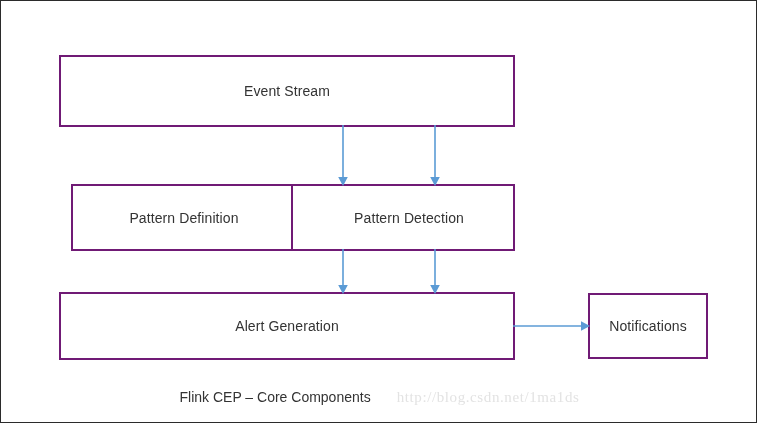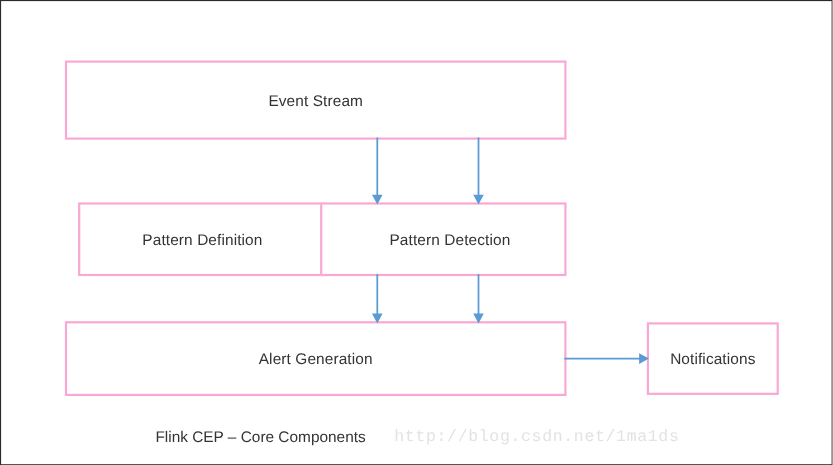--- a/index.html
+++ b/index.html
@@ -16,21 +16,21 @@
     height: 423px;
     background: #ffffff;
     box-sizing: border-box;
     border: 1px solid #2b2b2b;
     overflow: hidden;
   }
   .node {
     position: absolute;
     box-sizing: border-box;
     background: #ffffff;
-    border: 2px solid #f9a8d4;
+    border: 2px solid #701a75;
     display: flex;
     align-items: center;
     justify-content: center;
   }
   .node-label {
     font-size: 14px;
     color: #333333;
     letter-spacing: 0.1px;
     white-space: nowrap;
     text-align: center;
@@ -72,21 +72,21 @@
     align-items: flex-start;
     justify-content: center;
     gap: 26px;
   }
   #diagram-caption {
     font-size: 14px;
     color: #333333;
     white-space: nowrap;
   }
   #watermark-url {
-    font-family: Liberation Mono, monospace;
+    font-family: Liberation Serif, serif;
     font-size: 15px;
     color: #e3e3e3;
     letter-spacing: 0.6px;
     white-space: nowrap;
   }
 </style>
 </head>
 <body>
 
 <div id="canvas">

